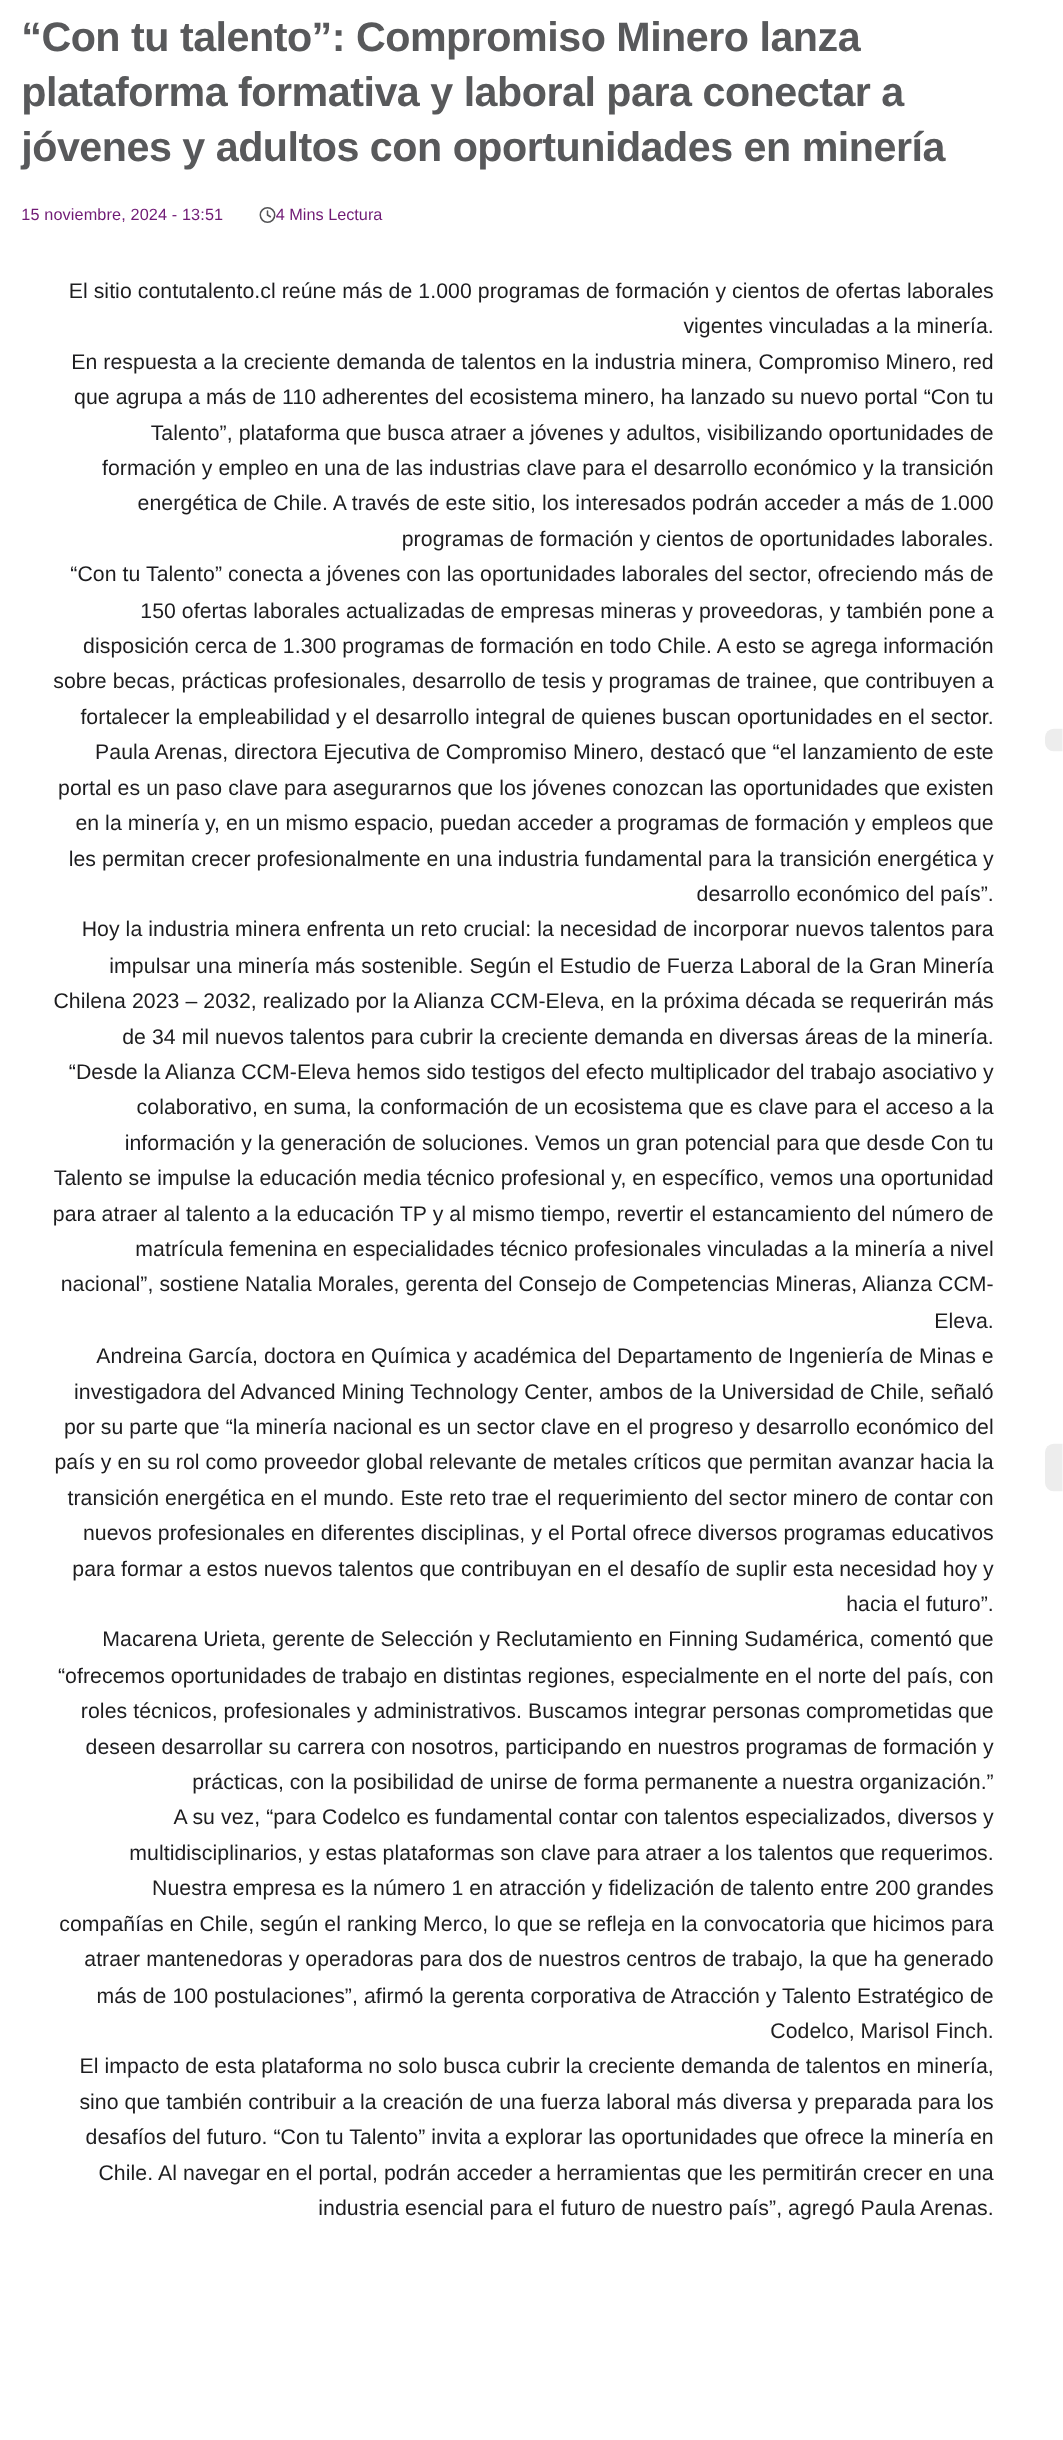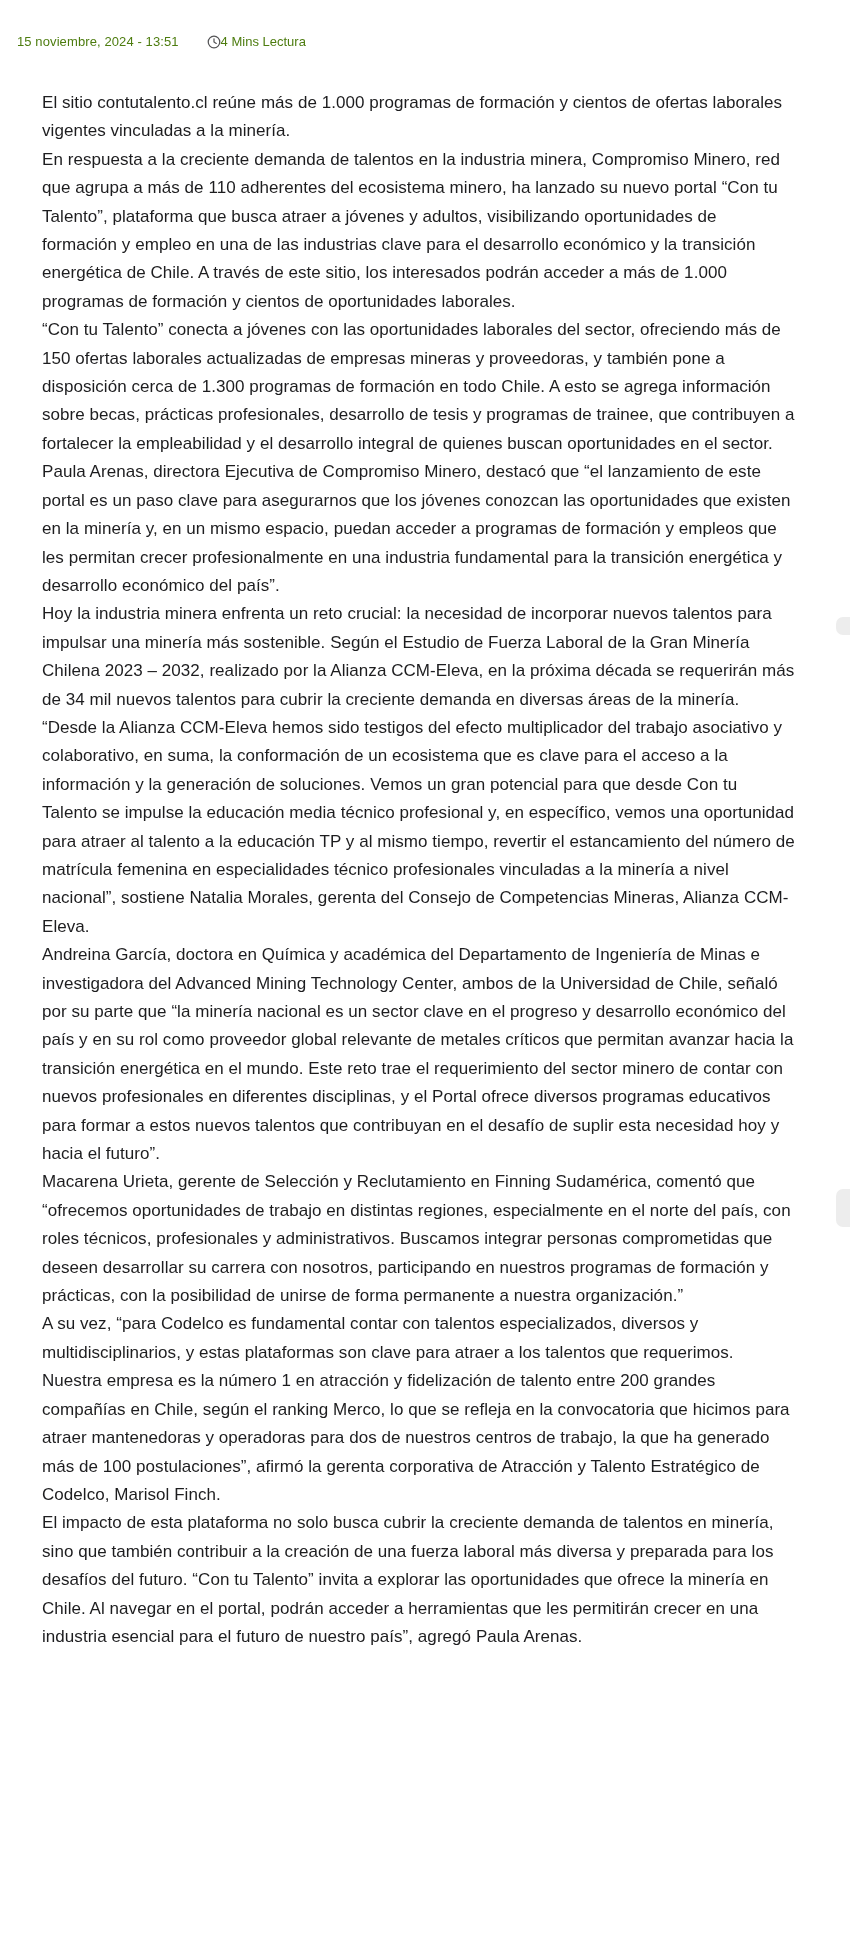--- a/index.html
+++ b/index.html
@@ -23,23 +23,23 @@
     font-weight: 700;
     font-size: 33px;
     line-height: 44px;
     letter-spacing: -0.4px;
     color: #58595b;
   }
   .meta-row {
     display: flex;
     align-items: center;
     gap: 28px;
-    margin: 34px 0 0 17px;
+    margin: 24px 0 0 17px;
     font-size: 13px;
-    color: #4d7c0f;
+    color: #701a75;
   }
   .meta-date { letter-spacing: 0.1px; }
   .meta-read {
     display: flex;
     align-items: center;
     gap: 0;
   }
   .clock-icon {
     width: 14px;
     height: 14px;
@@ -49,37 +49,38 @@
     margin-top: 40px;
     padding-left: 42px;
     padding-right: 55px;
     font-size: 17px;
     line-height: 28.4px;
     color: #1d1d1f;
     letter-spacing: 0.05px;
   }
   .article-body p {
     margin: 0;
-    text-align: left;
+    text-align: right;
   }
   .scroll-fragment {
     position: absolute;
     right: 0;
     width: 14px;
     background: #ededed;
     border-radius: 7px 0 0 7px;
   }
   .scroll-fragment.one { top: 583px; height: 18px; }
   .scroll-fragment.two { top: 1155px; height: 38px; }
 </style>
 </head>
 <body>
 
 <div class="page">
 
+  <h1 class="headline">“Con tu talento”: Compromiso Minero lanza plataforma formativa y laboral para conectar a jóvenes y adultos con oportunidades en minería</h1>
 
   <div class="meta-row">
     <span class="meta-date">15 noviembre, 2024 - 13:51</span>
     <span class="meta-read">
       <svg class="clock-icon" viewBox="0 0 16 16" fill="none" xmlns="http://www.w3.org/2000/svg">
         <circle cx="8" cy="8" r="6.6" stroke="#545456" stroke-width="1.4"></circle>
         <path d="M8 4.4 V8 L10.6 9.6" stroke="#545456" stroke-width="1.4" stroke-linecap="round" stroke-linejoin="round"></path>
       </svg>
       <span>4 Mins Lectura</span>
     </span>

